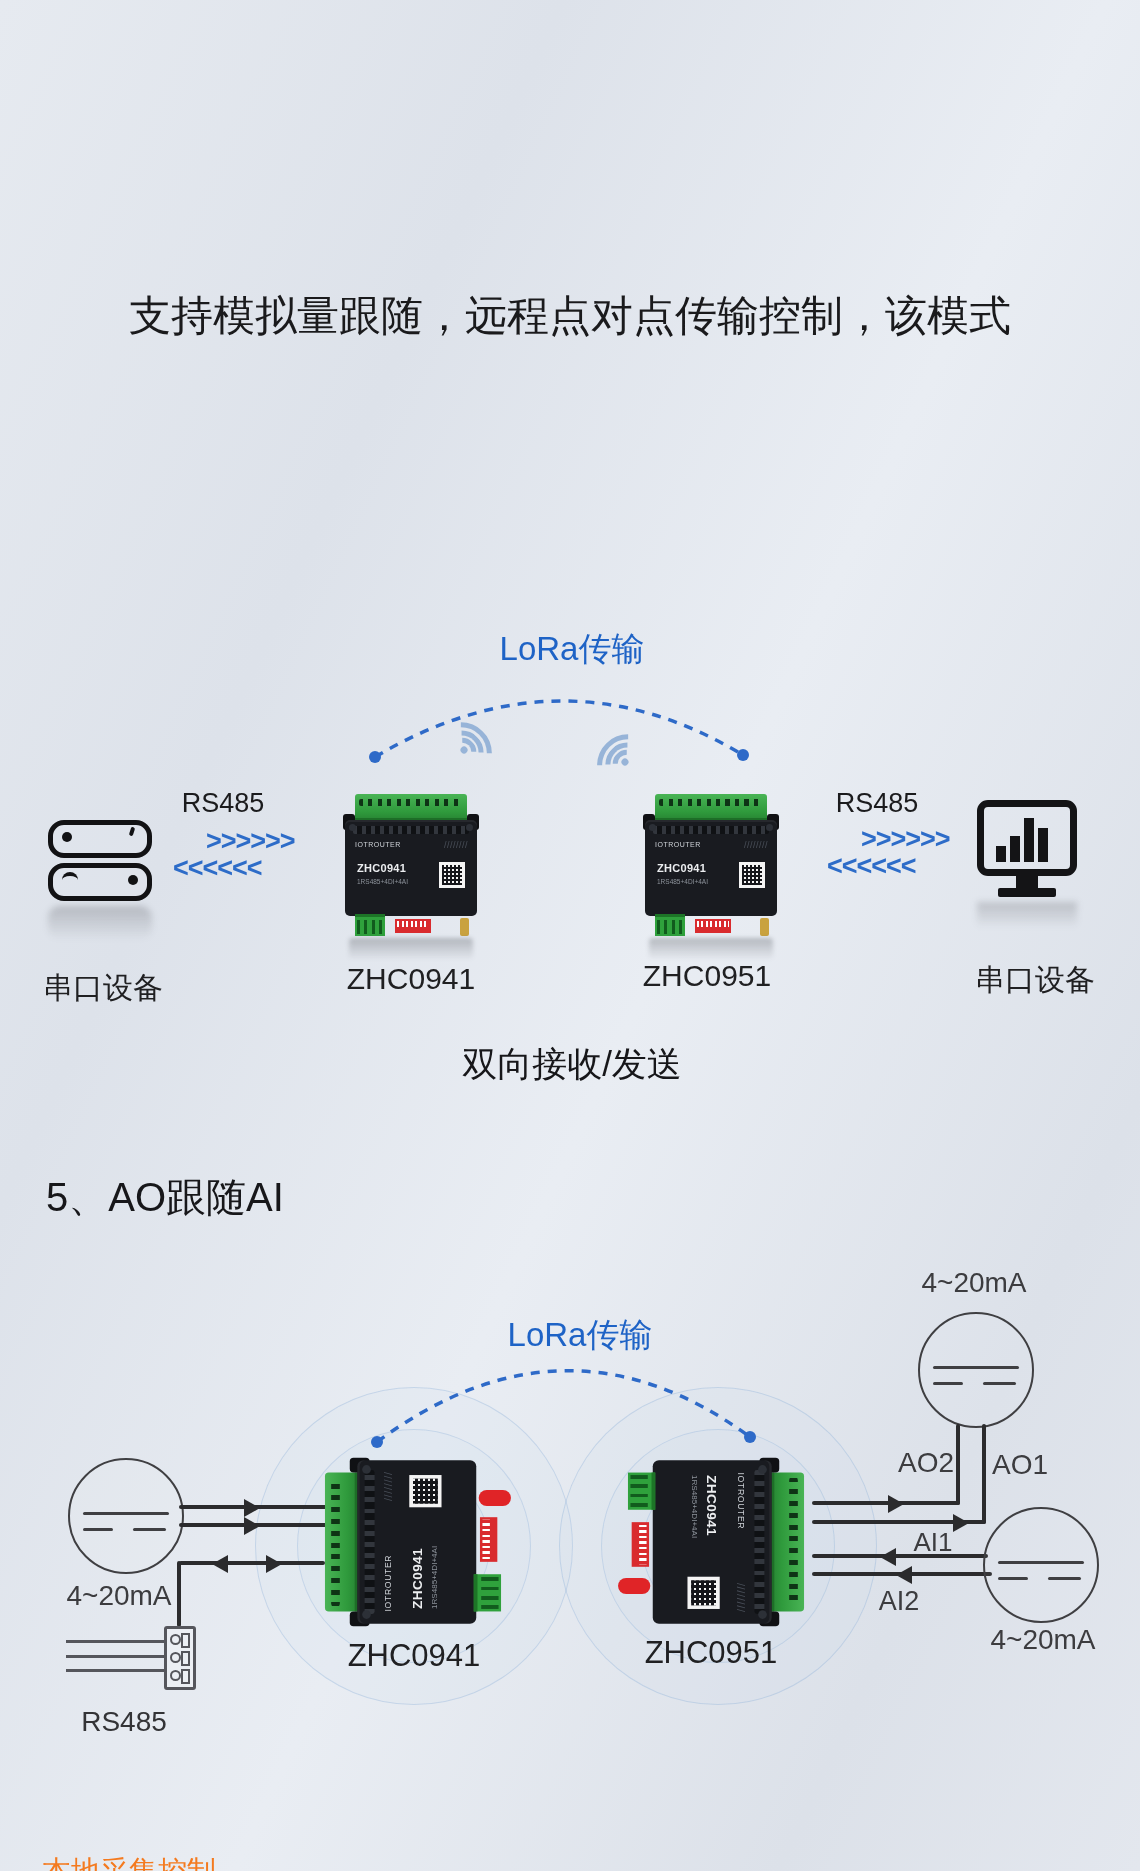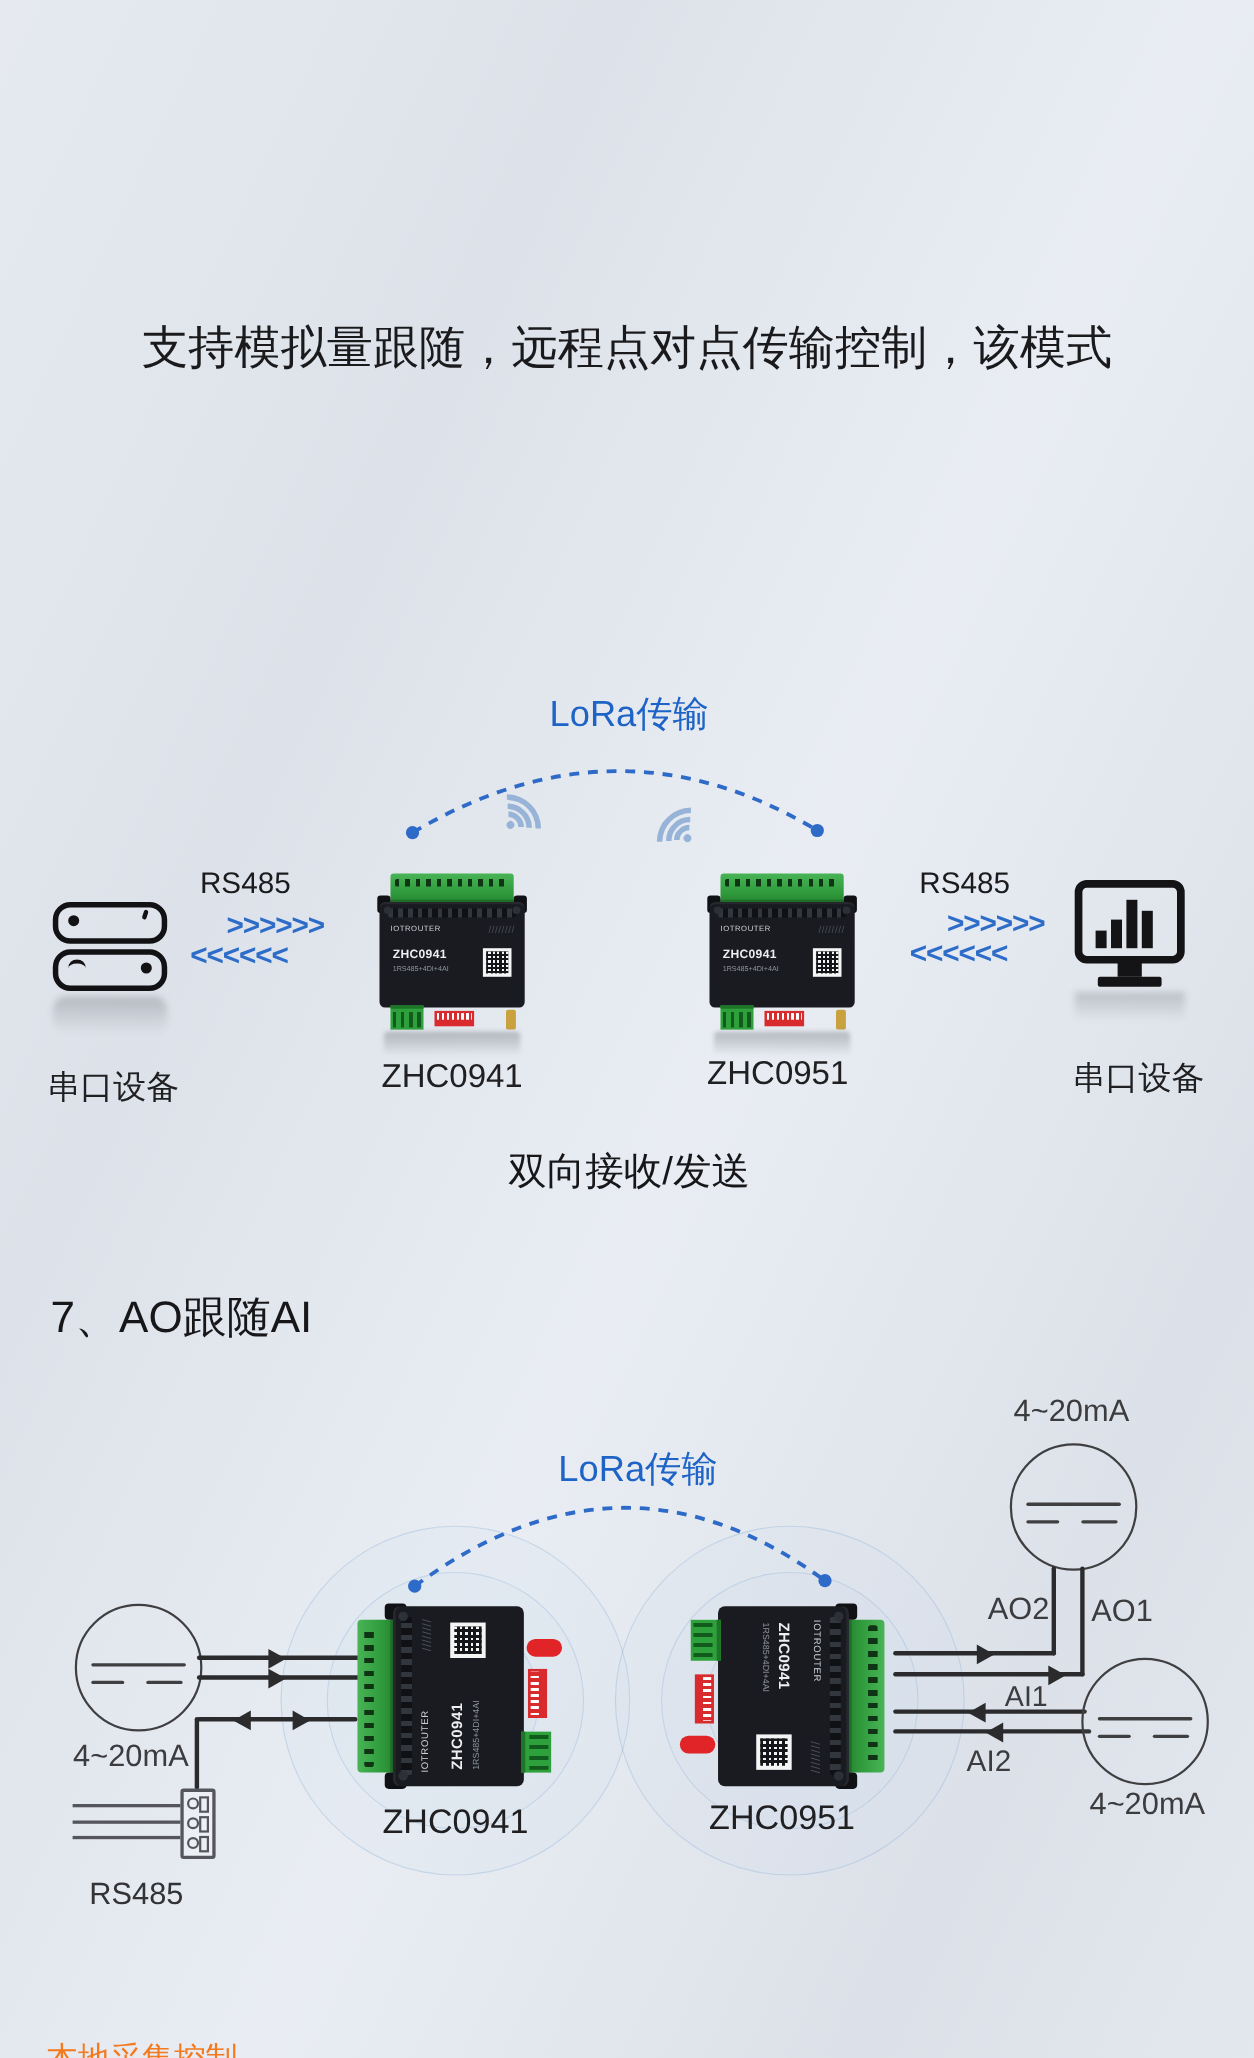--- a/index.html
+++ b/index.html
@@ -232,21 +232,21 @@
     <div class="mrefl"></div>
   </div>
 
   <div class="abs ctr txt caption" style="left:103px;top:968px;">串口设备</div>
   <div class="abs ctr txt caption" style="left:411px;top:962px;">ZHC0941</div>
   <div class="abs ctr txt caption" style="left:707px;top:959px;">ZHC0951</div>
   <div class="abs ctr txt caption" style="left:1035px;top:960px;">串口设备</div>
 
   <div class="abs ctr txt bidir">双向接收/发送</div>
 
-  <div class="abs txt sec-heading h2">7、AO跟随AI</div>
+  <div class="abs txt sec-heading h2">5、AO跟随AI</div>
   <div class="abs ctr txt lora lora2">LoRa传输</div>
 
   <div class="abs sensor" style="left:68px;top:1458px;">
     <i class="la"></i>
       <i class="lb"></i>
       <i class="lc"></i>
   </div>
   <div class="abs ctr txt slabel" style="left:119px;top:1580px;">4~20mA</div>
 
   <div class="ln" style="left:179px;top:1505px;width:150px;"></div>

